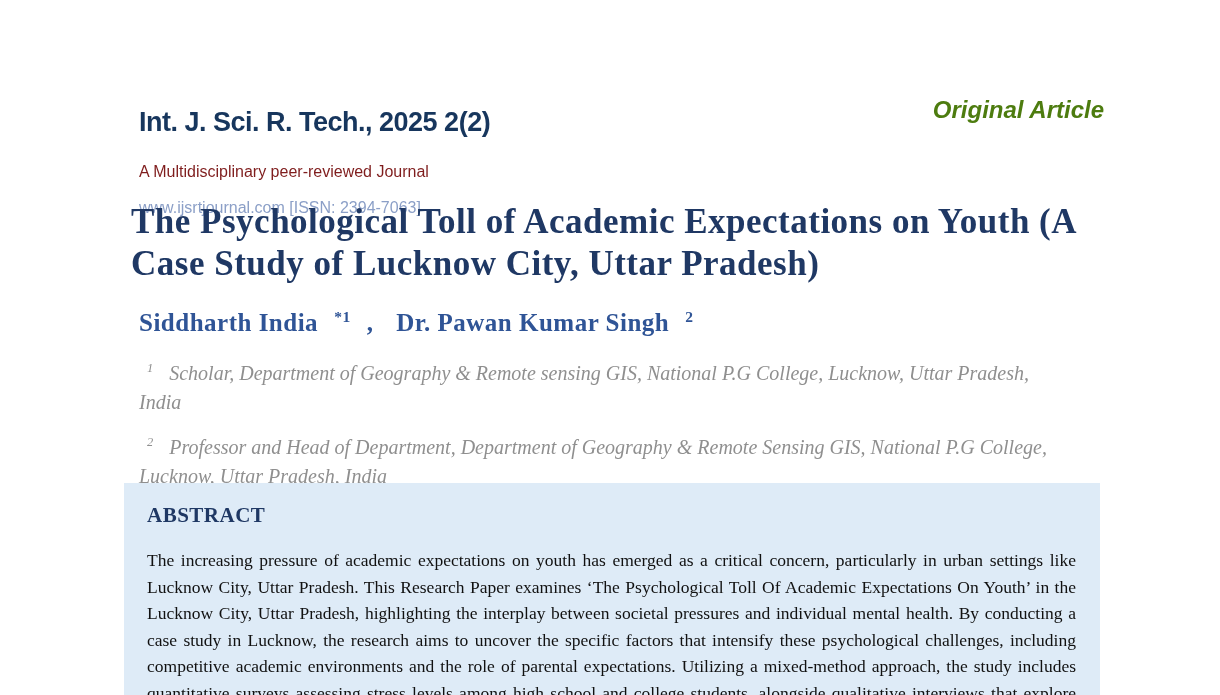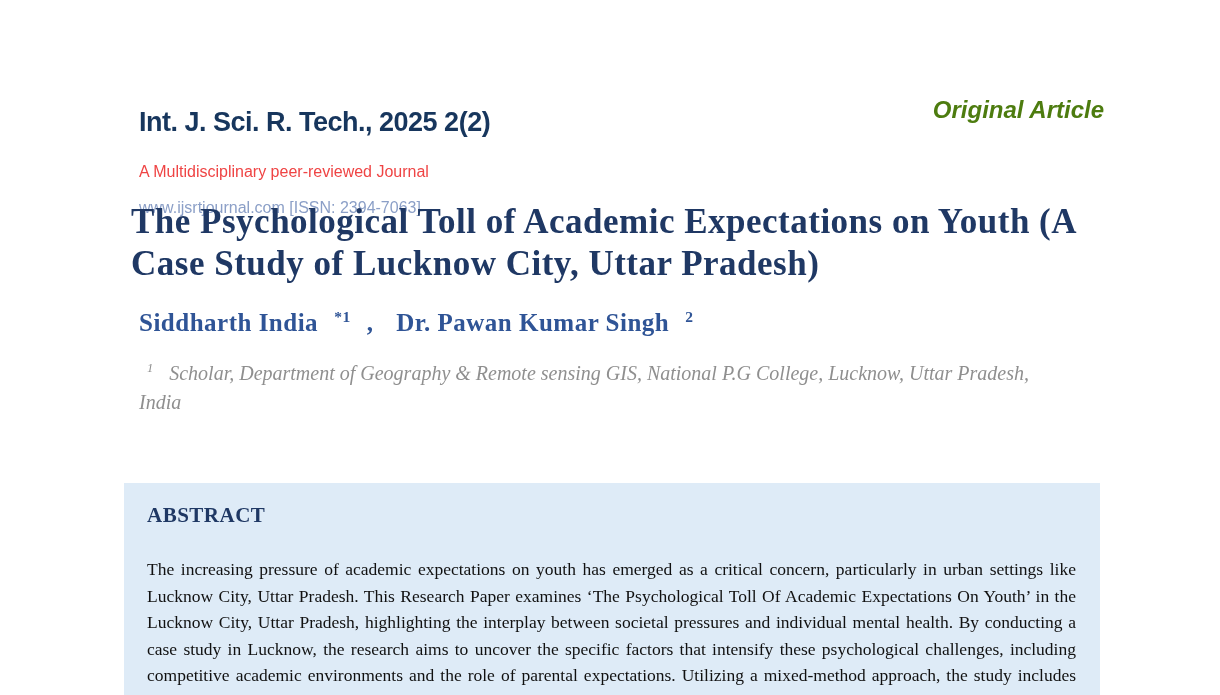--- a/index.html
+++ b/index.html
@@ -27,21 +27,21 @@
     font-family: "Liberation Sans", sans-serif;
     font-weight: bold;
     font-size: 27px;
     letter-spacing: -0.5px;
     color: #17365D;
     line-height: 1.1;
   }
   .journal-sub {
     font-family: "Liberation Sans", sans-serif;
     font-size: 16px;
-    color: #ef4444;
+    color: #7f1d1d;
     line-height: 20px;
     margin-top: 8px;
   }
   .journal-url {
     font-family: "Liberation Sans", sans-serif;
     font-size: 16px;
     color: #8B9FC7;
     line-height: 20px;
   }
   .article-type {
@@ -115,21 +115,21 @@
     height: 420px; 
     background: #DEEBF7;
     padding: 12px 16px 0 15px;
   }
   .abstract-heading {
     font-family: "Liberation Serif", serif;
     font-weight: bold;
     font-size: 21px;
     letter-spacing: 0.5px;
     color: #1F3864;
-    margin-bottom: 12px;
+    margin-bottom: 3px;
   }
   .abstract-text {
     font-family: "Liberation Serif", serif;
     font-size: 17.5px;
     line-height: 26.6px;
     text-align: justify;
     color: #111111;
   }
 </style>
 </head>
@@ -144,20 +144,21 @@
   </div>
 
   <div class="article-type">Original Article</div>
 
   <h1 class="article-title">The Psychological Toll of Academic Expectations on Youth (A Case Study of Lucknow City, Uttar Pradesh)</h1>
 
   <div class="authors"><span>Siddharth India</span><sup>*1</sup><span>, </span><span>Dr. Pawan Kumar Singh</span><sup>2</sup></div>
 
   <div class="affiliations">
     <p><sup>1</sup><span>Scholar, Department of Geography &amp; Remote sensing GIS, National P.G College, Lucknow, Uttar Pradesh, India</span></p>
+    <p><sup>2</sup><span>Professor and Head of Department, Department of Geography &amp; Remote Sensing GIS, National P.G College, Lucknow, Uttar Pradesh, India</span></p>
   </div>
 
   <div class="abstract-box">
     <h2 class="abstract-heading">ABSTRACT</h2>
     <p class="abstract-text">The increasing pressure of academic expectations on youth has emerged as a critical concern, particularly in urban settings like Lucknow City, Uttar Pradesh. This Research Paper examines ‘The Psychological Toll Of Academic Expectations On Youth’ in the Lucknow City, Uttar Pradesh, highlighting the interplay between societal pressures and individual mental health. By conducting a case study in Lucknow, the research aims to uncover the specific factors that intensify these psychological challenges, including competitive academic environments and the role of parental expectations. Utilizing a mixed-method approach, the study includes quantitative surveys assessing stress levels among high school and college students, alongside qualitative interviews that explore personal narratives and coping</p>
   </div>
 
 </div>
 
 </body></html>

